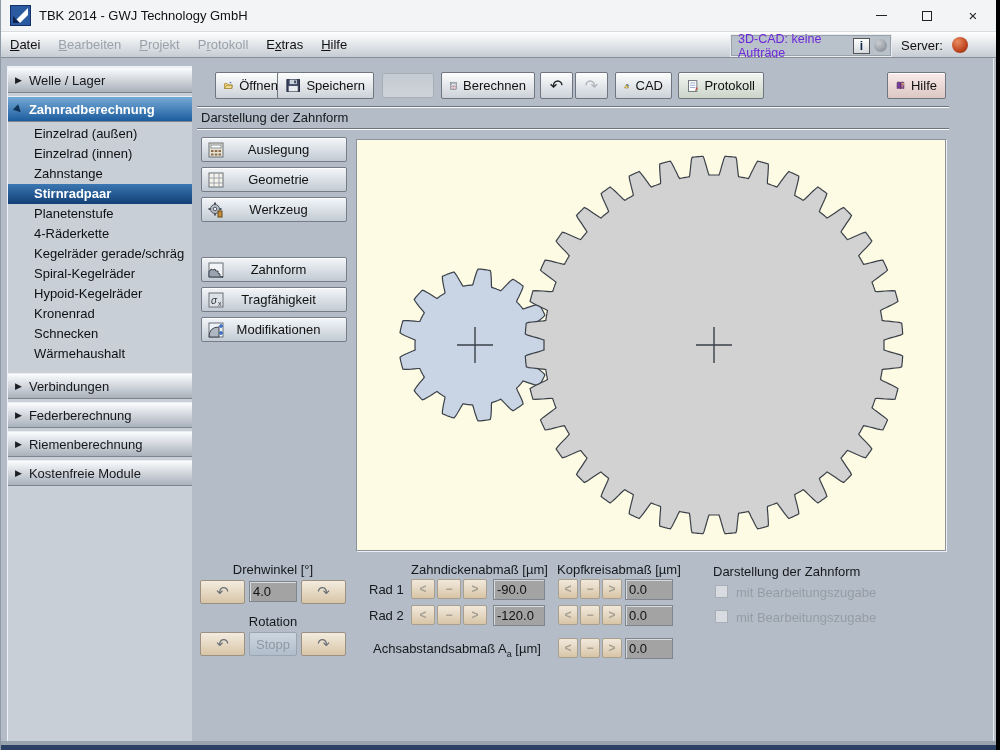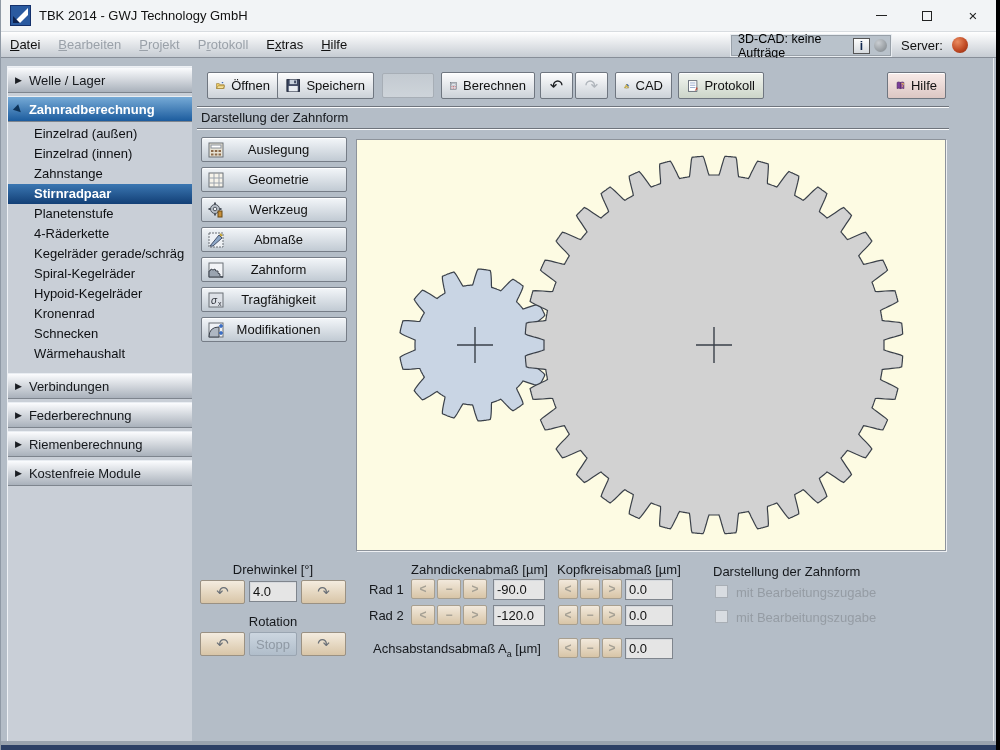--- a/index.html
+++ b/index.html
@@ -18,21 +18,21 @@
   .close-glyph{font-size:15px;color:#222;line-height:1;}
   
   .menubar{position:absolute;left:0;top:32px;width:100%;height:26px;
            background:linear-gradient(#ffffff,#c6ccd3);border-bottom:1px solid #878e98;
            display:flex;align-items:center;}
   .menu-item{font-size:13px;color:#111;padding:0 9px;height:100%;display:flex;align-items:center;}
   .menu-item.disabled{color:#9aa1a9;justify-content:flex-end;}
   .menu-item .accel{text-decoration:underline;}
   .cadbox{position:absolute;left:730px;top:3px;width:160px;height:21px;background:#b9c2cb;
           border:1px solid #98a0a8;box-shadow:0 0 0 1px #e9edf1;display:flex;align-items:center;padding:0 3px 0 6px;}
-  .cadbox .cadtext{font-size:12.5px;color:#000000;flex:1;}
+  .cadbox .cadtext{font-size:12.5px;color:#6d28d9;flex:1;}
   .ibtn{width:17px;height:16px;background:linear-gradient(#fdfdfd,#d6dade);border:1px solid #555;
         font:bold 12px "Liberation Serif",serif;color:#10264d;display:flex;align-items:center;justify-content:center;}
   .graydot{width:13px;height:13px;border-radius:50%;margin-left:4px;
            background:radial-gradient(circle at 35% 30%,#caced2,#9aa0a5 60%,#7d8389);}
   .serverlabel{position:absolute;left:900px;top:6px;font-size:13px;color:#111;}
   .serverdot{position:absolute;left:951px;top:5px;width:16px;height:16px;border-radius:50%;
              background:radial-gradient(circle at 35% 30%,#ea8c60,#c14a24 55%,#85290f);}
   
   .content{position:absolute;left:0;top:58px;width:1000px;height:687px;background:#b4bdc7;}
   
@@ -79,21 +79,21 @@
   .tan-btn.disabled{background:linear-gradient(#efe6d7,#e2d4bd);border-color:#bdb3a2;color:#a39a8b;}
   
   .ctl-label{position:absolute;font-size:13px;color:#15181c;white-space:nowrap;}
   .ctl-label.gray{color:#959ca4;}
   .rot-btn{position:absolute;width:45px;height:24px;display:flex;align-items:center;justify-content:center;
            background:linear-gradient(#f4ecdf,#d8c5a7);border:1px solid #9a9183;border-radius:2px;
            font-size:15px;color:#6a7077;}
   .stop-btn{position:absolute;width:48px;height:24px;display:flex;align-items:center;justify-content:center;
             background:linear-gradient(#ccd6e0,#b0bdca);border:1px solid #9aa5b1;border-radius:2px;
             font-size:13px;color:#8f99a4;}
-  .field{position:absolute;height:21px;background:#e5e5e5;border:1px solid #7f858d;font-size:13px;color:#111;
+  .field{position:absolute;height:21px;background:#a3a3a3;border:1px solid #7f858d;font-size:13px;color:#111;
          padding:0 3px;box-shadow:inset 1px 1px 0 #d7dade;}
   .spin-group{position:absolute;display:flex;gap:2px;}
   .spin{height:20px;display:flex;align-items:center;justify-content:center;
         background:linear-gradient(#f2e9dc,#d8c5a7);border:1px solid #a89f8f;border-radius:2px;
         font-size:12px;font-weight:bold;color:#a5a094;padding:0;}
   .spin.w24{width:24px;} .spin.w20{width:20px;}
   .checkbox{position:absolute;width:13px;height:13px;background:#d8dce1;border:1px solid #a8aeb5;}
   .right-edge{position:absolute;left:992px;top:0;width:1px;height:687px;background:#e8ebee;}
   .bottom-strip{position:absolute;left:0;top:745px;width:1000px;height:5px;background:#2c4065;}
   .bottom-inner{position:absolute;left:0;top:741px;width:1000px;height:4px;background:#99a3ae;}
@@ -190,21 +190,21 @@
       <div class="sb-header">
         <span class="tri">▶</span>
         <span>Riemenberechnung</span>
       </div>
       <div class="sb-header">
         <span class="tri">▶</span>
         <span>Kostenfreie Module</span>
       </div>
     </div>
 
-    <div class="tb-btn" style="left:206px;width:72px">
+    <div class="tb-btn" style="left:214px;width:72px">
       <svg width="17" height="15" viewBox="0 0 17 15">
         <path d="M1 4 L6 4 L7 6 L15 6 L15 13 L1 13 Z" fill="#f2d06a" stroke="#8a6b1f"></path>
         <path d="M1 13 L4 8 L16 8 L13 13 Z" fill="#f8e49a" stroke="#8a6b1f"></path>
         <path d="M10 1 L14 1 L12 4 Z" fill="#3a66b0"></path>
       </svg>
       <span>Öffnen</span>
     </div>
     <div class="tb-btn" style="left:276px;width:97px">
       <svg width="16" height="15" viewBox="0 0 16 15">
         <rect x="1" y="1" width="14" height="13" fill="#3c4660" stroke="#1c2436"></rect>
@@ -309,30 +309,20 @@
               <line x1="7" y1="0.5" x2="7" y2="2.5"></line>
               <line x1="7" y1="11.5" x2="7" y2="13.5"></line>
               <line x1="0.5" y1="7" x2="2.5" y2="7"></line>
               <line x1="11.5" y1="7" x2="13.5" y2="7"></line>
             </g>
             <rect x="10" y="9" width="4" height="6" fill="#c8903a" stroke="#6b4a14"></rect>
           </svg>
       </span>
       <span class="slabel">Werkzeug</span>
     </div>
-    <div class="stack-btn" style="top:169px">
-      <span class="sicon">
-        <svg width="16" height="16" viewBox="0 0 16 16">
-            <rect x="1" y="1" width="14" height="14" fill="#eef1f5" stroke="#6b7077" stroke-dasharray="2 1"></rect>
-            <path d="M2 14 L11 3 L14 6 L5 14 Z" fill="#8ea8c8" stroke="#44506a"></path>
-            <line x1="12" y1="2" x2="14" y2="4" stroke="#c0a030" stroke-width="2"></line>
-          </svg>
-      </span>
-      <span class="slabel">Abmaße</span>
-    </div>
     <div class="stack-btn" style="top:199px">
       <span class="sicon">
         <svg width="16" height="16" viewBox="0 0 16 16">
             <rect x="1" y="1" width="14" height="14" fill="#f2f4f7" stroke="#6b7077"></rect>
             <path d="M1 15 L1 9 Q3 9 3 7 Q5 9 7 7 Q7 10 10 9 Q9 12 12 12 Q11 15 15 15 Z" fill="#9aa4b0" stroke="#3c434d"></path>
           </svg>
       </span>
       <span class="slabel">Zahnform</span>
     </div>
     <div class="stack-btn" style="top:229px">

